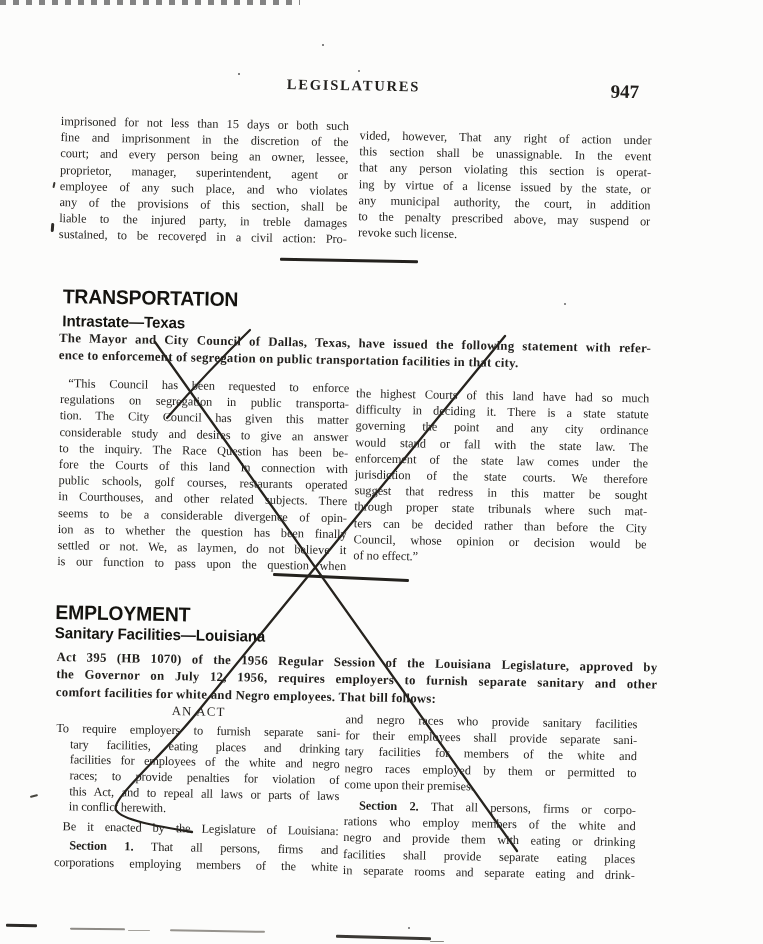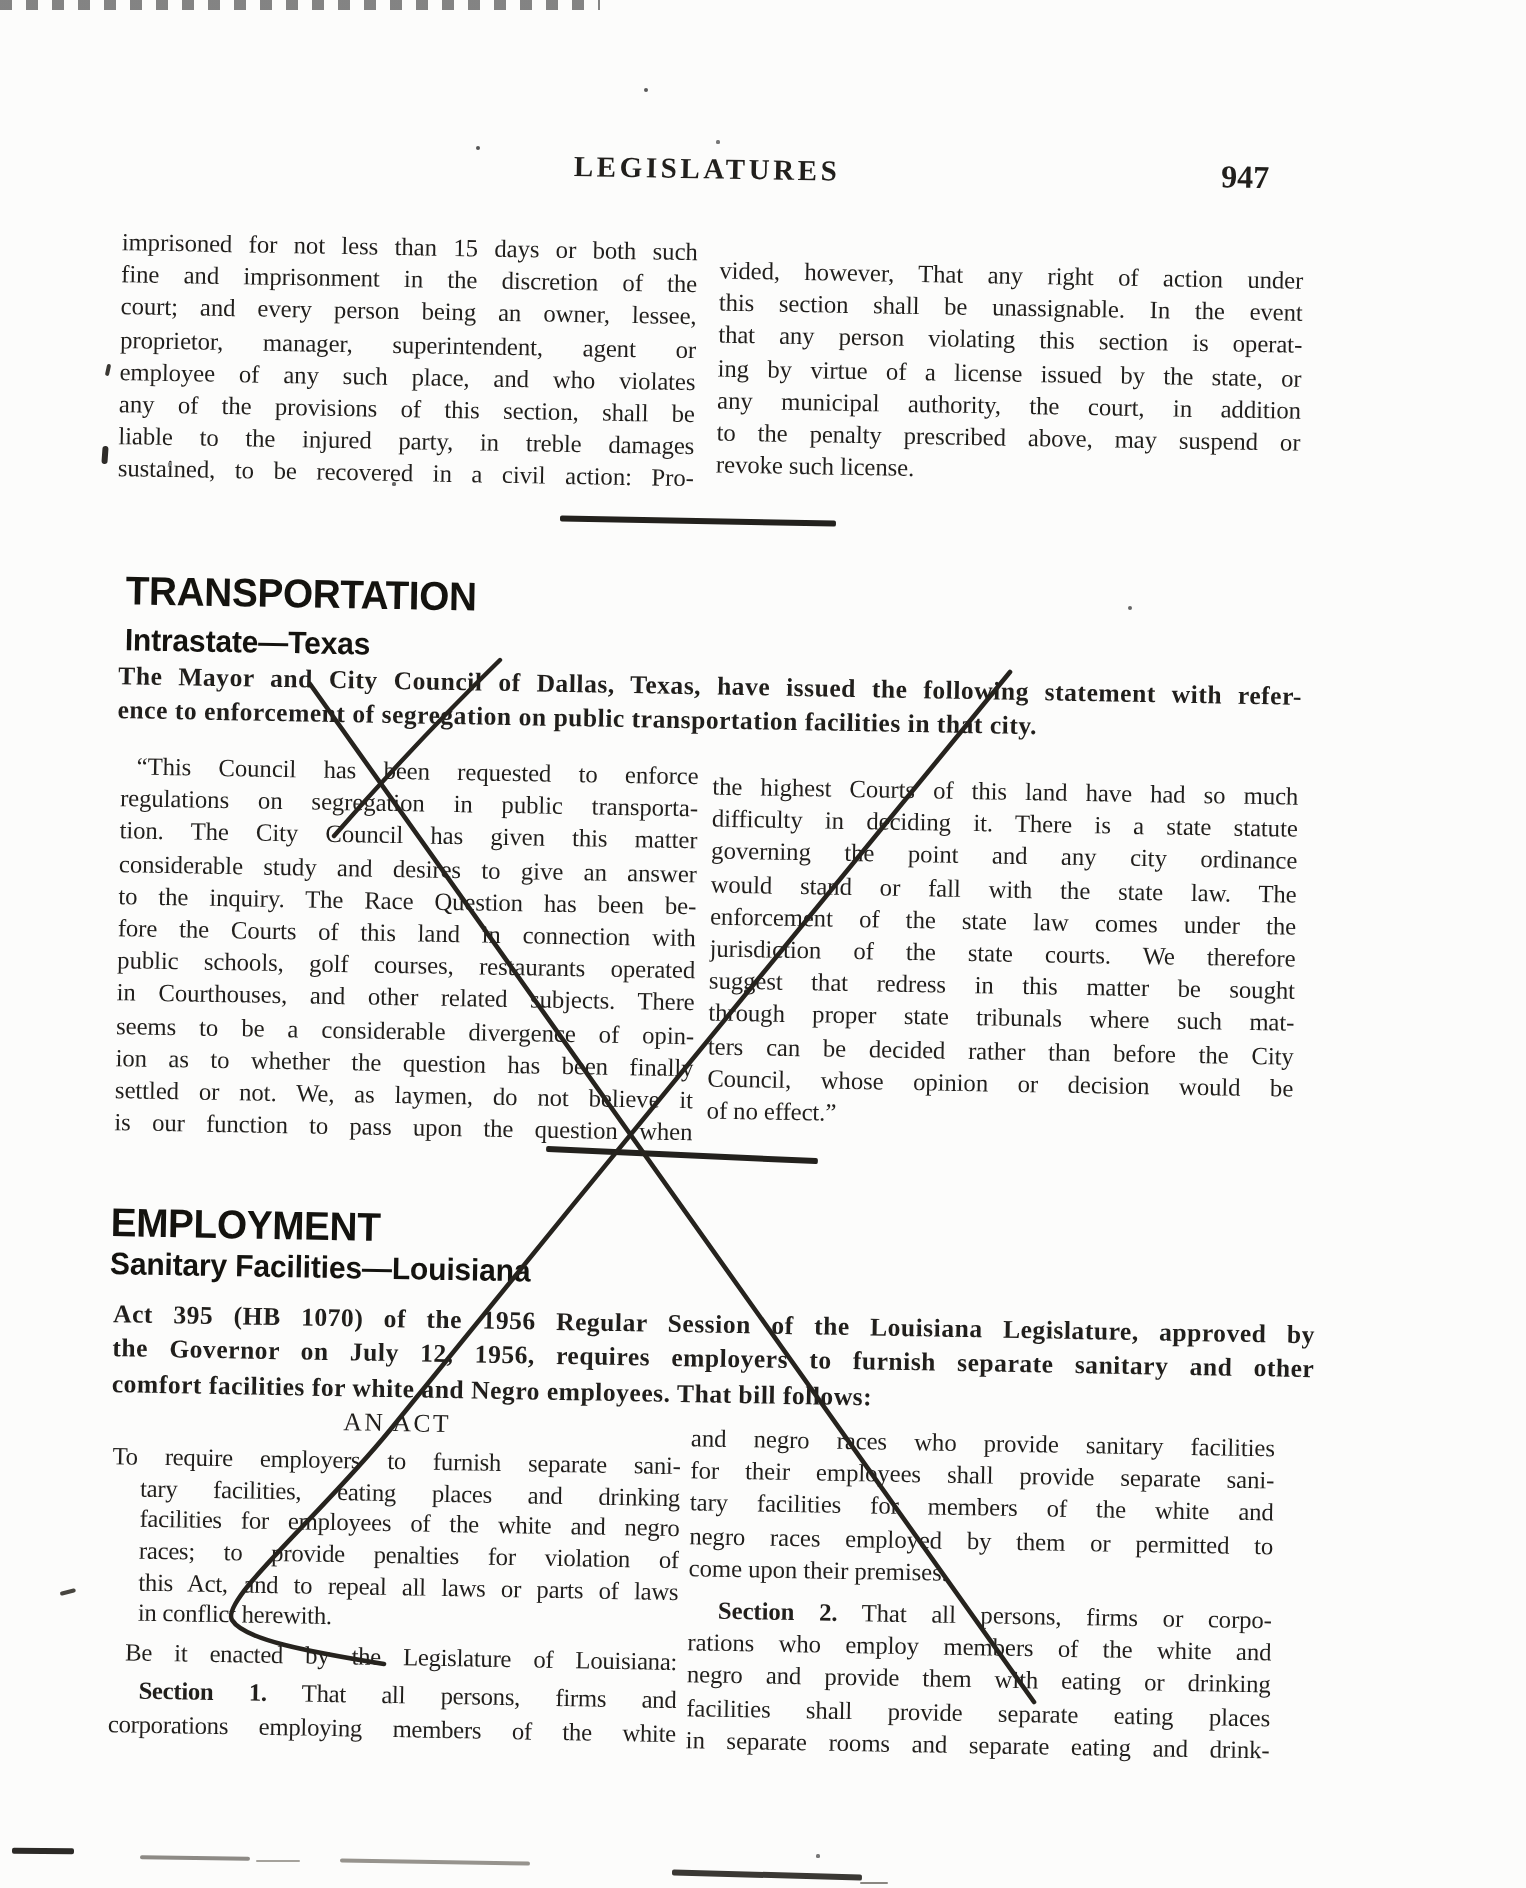--- a/index.html
+++ b/index.html
@@ -20,21 +20,21 @@
   .ind-first .ln:first-child{text-indent:8px;}
   .sec-first .ln:first-child{text-indent:15px;}
   .hang .ln{padding-left:14px;}
   .hang .ln:first-child{padding-left:0;}
   
   .title{
     position:absolute;left:0;top:71px;width:710px;text-align:center;
     font-size:14.5px;font-weight:700;letter-spacing:1.8px;color:#19181
 6;
   }
-  .pagenum{position:absolute;left:612px;top:70px;font-size:16px;font-weight:700;}
+  .pagenum{position:absolute;left:612px;top:70px;font-size:19px;font-weight:700;}
   
   .h-main{
     font-family:"Liberation Sans",sans-serif;font-weight:700;
     font-size:20px;letter-spacing:-0.2px;color:#14130f;transform:scaleX(.97);transform-origin:0 0;
   }
   .h-sub{
     font-family:"Liberation Sans",sans-serif;font-weight:700;
     font-size:15.5px;letter-spacing:-0.1px;color:#14130f;transform:scaleX(.97);transform-origin:0 0;
   }
   

